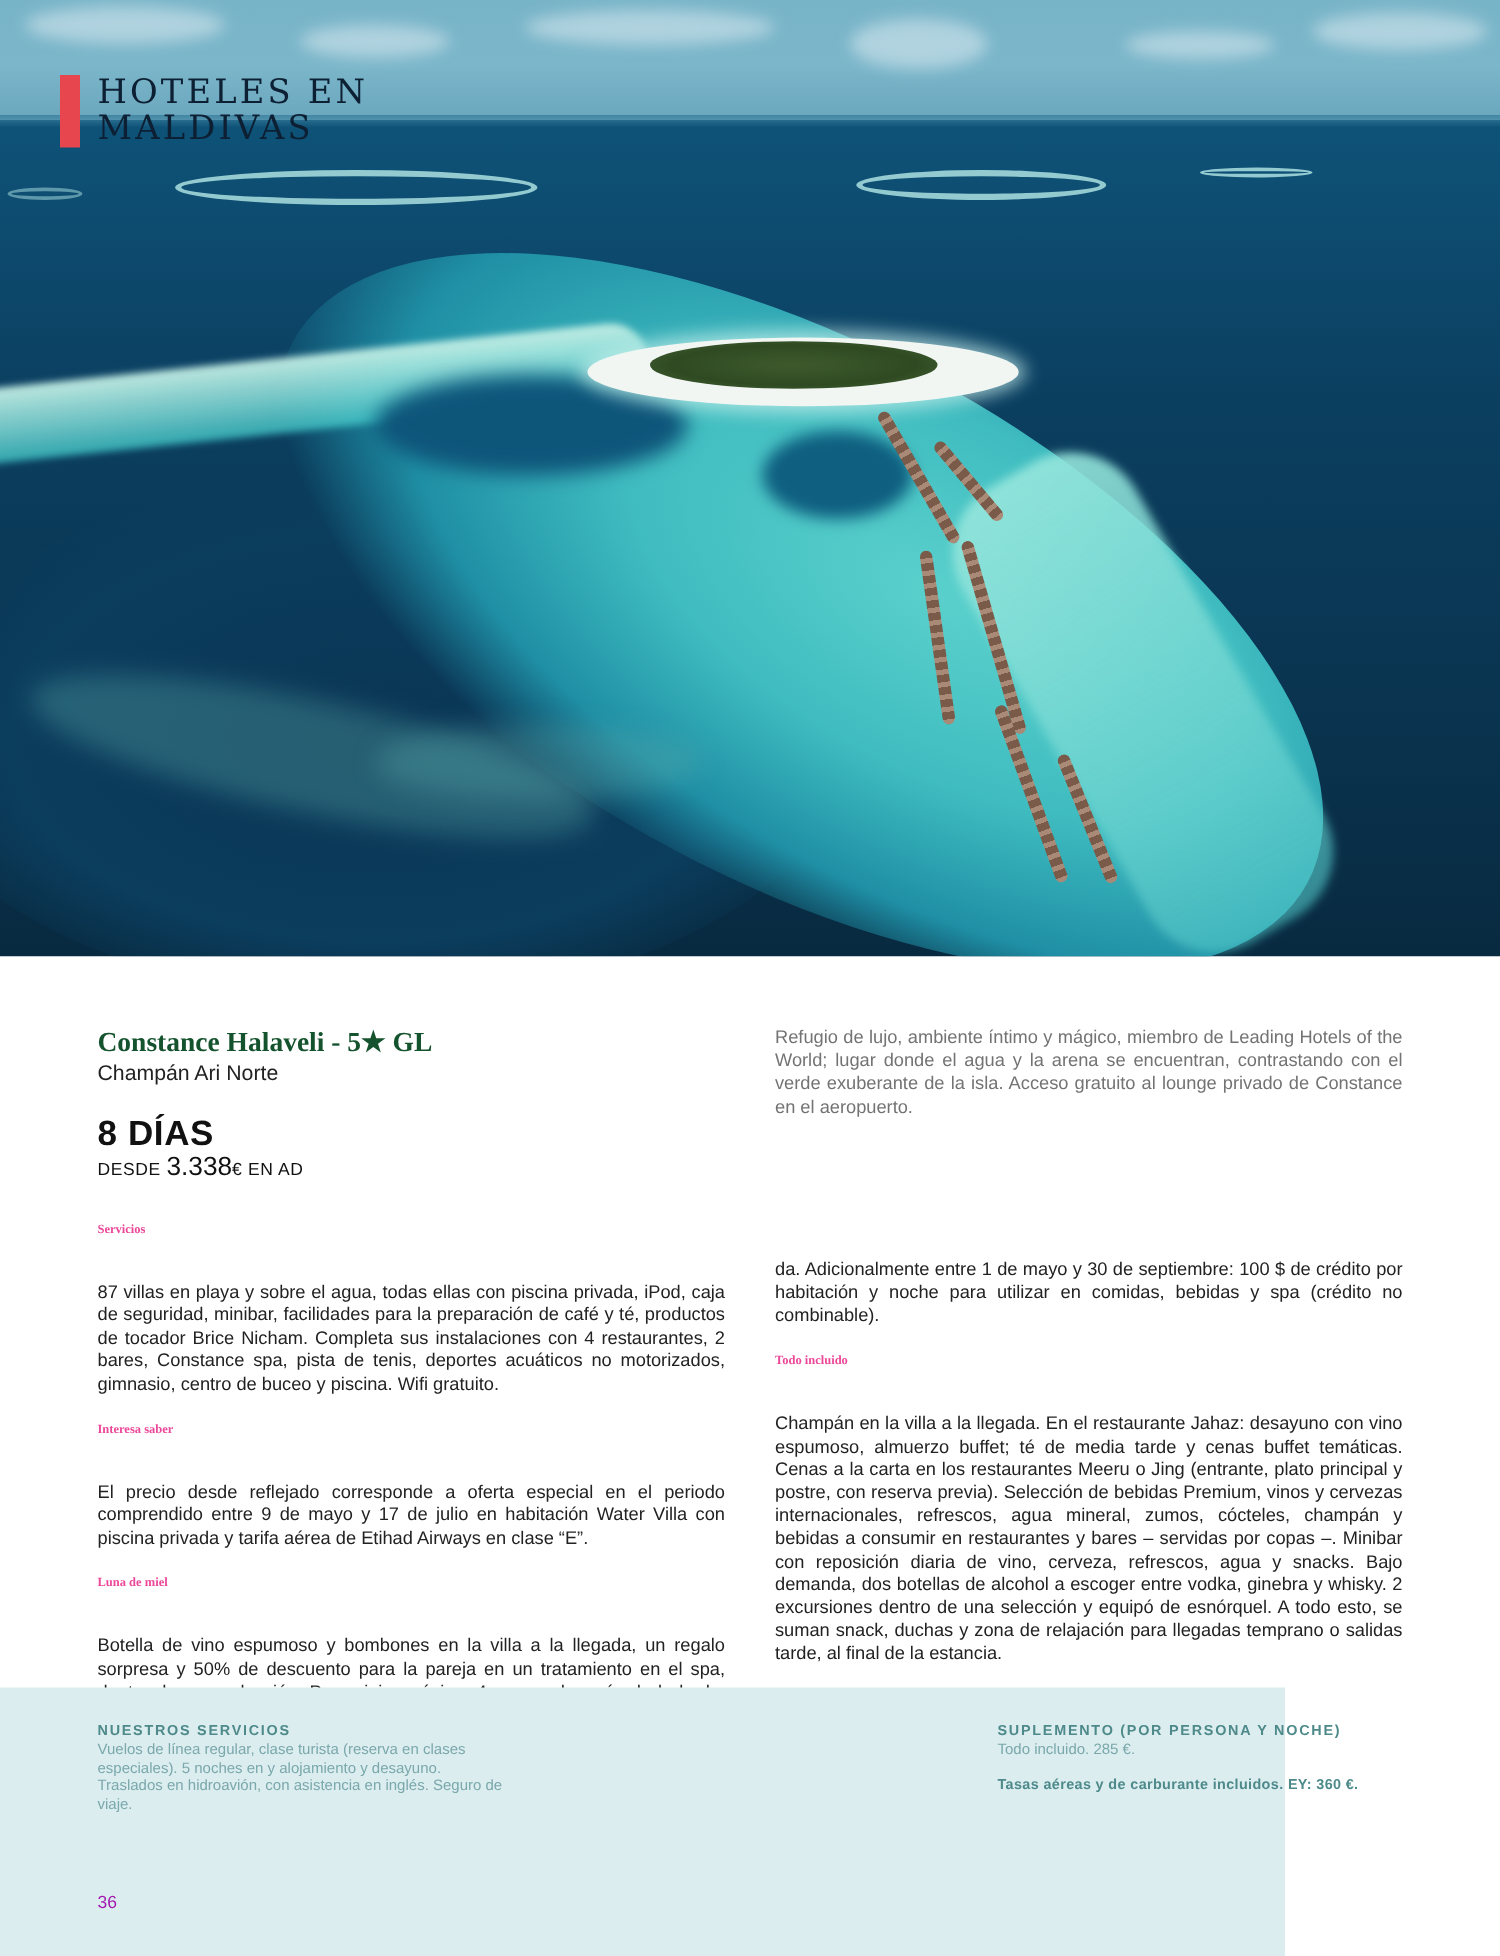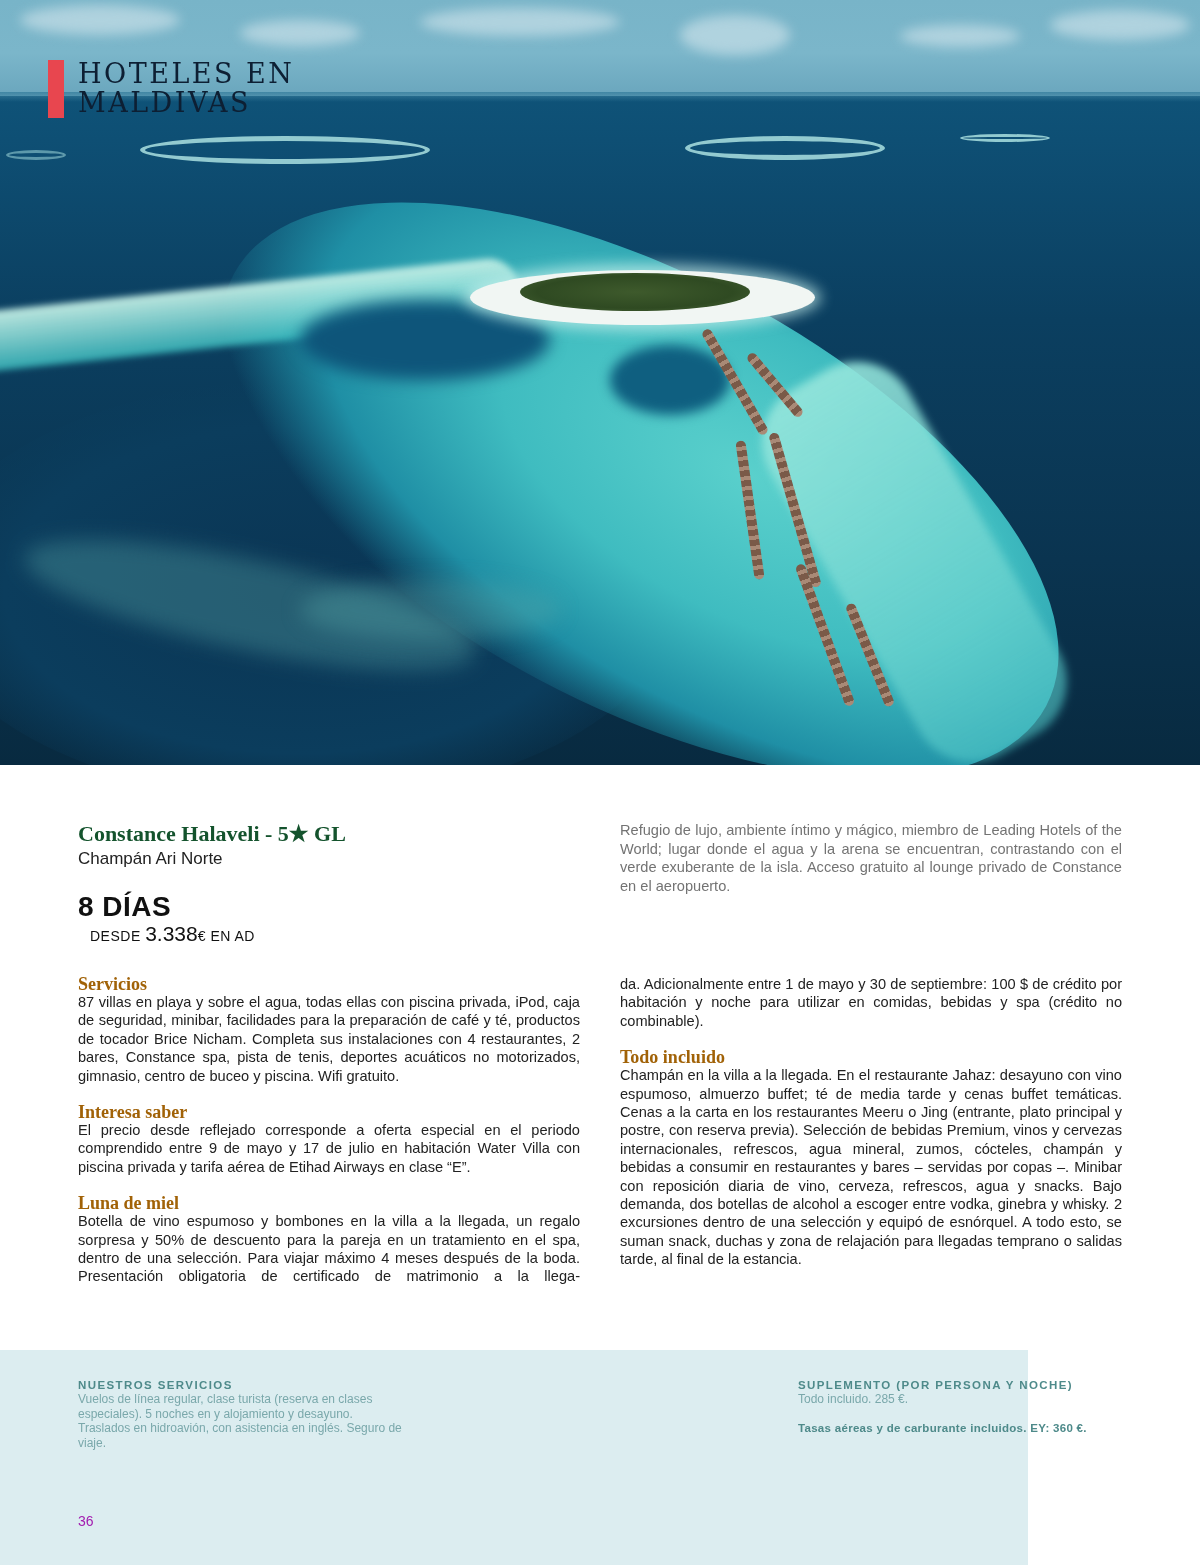--- a/index.html
+++ b/index.html
@@ -40,33 +40,33 @@
     .hero-title { position: absolute; left: 48px; top: 58px; display: flex; align-items: center; }
     .title-bar { width: 16px; height: 58px; background: #e8464f; margin-right: 14px; margin-top: 2px; }
     .title-text { font-family: "DejaVu Serif", serif; font-size: 27px; line-height: 29px; letter-spacing: 2.5px;
       color: #0d1f33; font-weight: normal; text-transform: uppercase; }
 
     
     .hotel-head { position: absolute; left: 78px; top: 820px; width: 520px; }
     .hotel-name { font-family: Liberation Serif, serif; font-weight: bold; font-size: 22px; color: #14532d; line-height: 28px; }
     .hotel-loc { font-size: 17px; color: #222; line-height: 21px; }
     .days { font-size: 28px; font-weight: bold; color: #111; margin-top: 22px; line-height: 32px; letter-spacing: 0.5px; }
-    .price-line { font-size: 14px; color: #111; line-height: 22px; letter-spacing: 0.5px; margin-left: 12px; }
+    .price-line { font-size: 14px; color: #111; line-height: 22px; letter-spacing: 0.5px; }
     .price-line .amt { font-size: 21px; letter-spacing: 0; }
     .price-line .euro { font-size: 14px; }
 
     .intro { position: absolute; left: 620px; top: 821px; width: 502px; font-size: 14.6px; line-height: 18.7px;
       color: #737373; text-align: justify; }
 
     .col { position: absolute; width: 502px; font-size: 14.6px; line-height: 18.4px; color: #222; text-align: justify; }
     .col.left { left: 78px; top: 975px; }
     .col.right { left: 620px; top: 975px; }
-    .sec-title { font-family: "Liberation Serif", serif; font-weight: bold; font-size: 18px; color: #a16207; line-height: 18px; }
+    .sec-title { font-family: "Liberation Serif", serif; font-weight: bold; font-size: 10px; color: #ec4899; line-height: 18px; }
     .sec { margin-bottom: 18px; }
-    .sec p { text-align: justify; }
+    .sec p { text-align: justify; margin-top: 32px; }
 
     
     .footer { position: absolute; left: 0; top: 1350px; width: 1028px; height: 215px; background: #dcedf0; }
     .fcol { position: absolute; top: 28px; width: 330px; }
     .fcol.c1 { left: 78px; }
     .fcol.c2 { left: 438px; }
     .fcol.c3 { left: 798px; width: 360px; }
     .ftitle { font-size: 11.5px; font-weight: bold; letter-spacing: 1.4px; color: #4e8a8a; line-height: 14px; text-transform: uppercase; }
     .ftext { font-size: 12px; color: #7aa8ab; line-height: 14.5px; }
     .fgap { height: 14px; }

